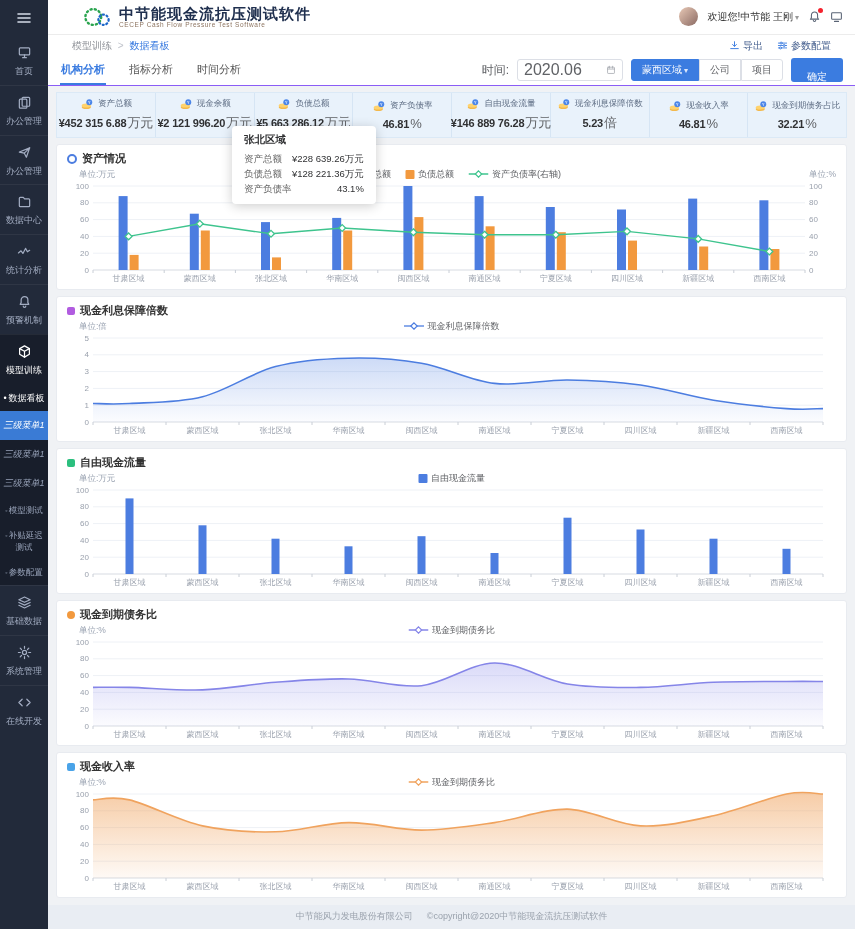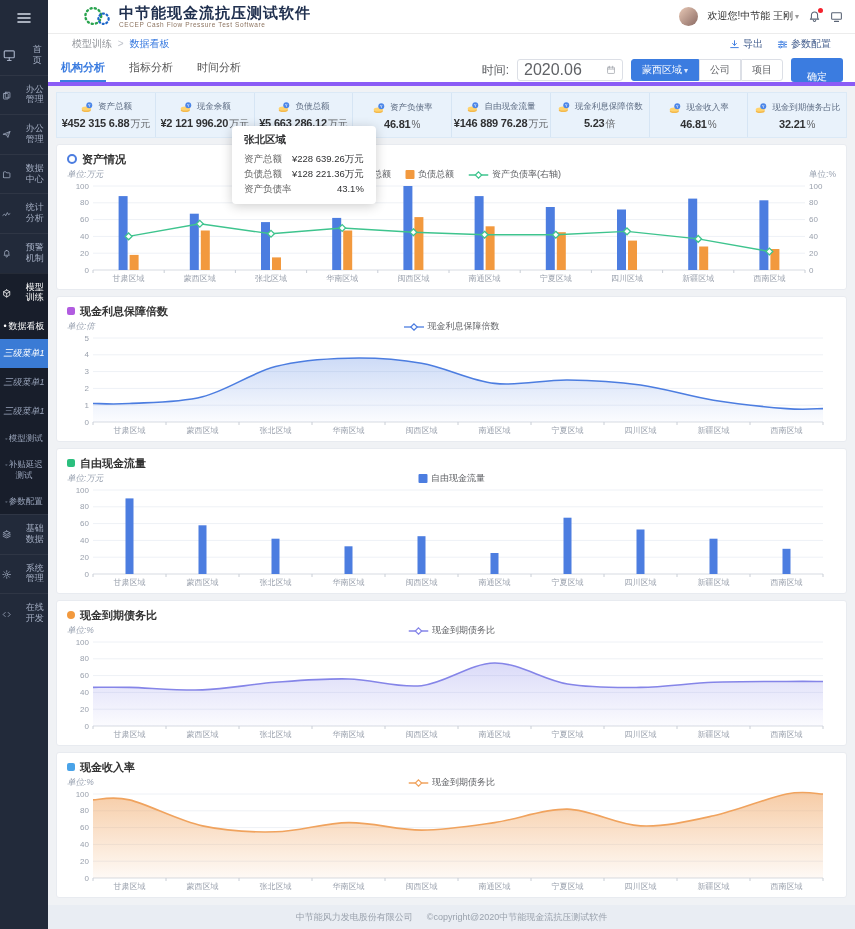--- a/index.html
+++ b/index.html
@@ -7,22 +7,22 @@
     width:855px;height:929px;position:relative;overflow:hidden;
     font-family:"Liberation Sans","DejaVu Sans",sans-serif;
     background:#f0f2f5;color:#333;
   }
   .app{display:flex;height:929px;}
   
   aside.sidebar{width:48px;flex:0 0 48px;background:#222a3a;display:flex;flex-direction:column;}
   .burger{height:36px;display:flex;align-items:center;justify-content:center;color:#d5dbe8;cursor:pointer;}
   .burger svg{width:16px;height:16px;}
   #side-nav{flex:1;display:flex;flex-direction:column;}
-  .side-item{display:flex;flex-direction:row;align-items:center;gap:12px;
-    padding:9px 2px 8px;color:#a3adc2;font-size:9px;cursor:pointer;border-top:1px solid rgba(255,255,255,.06);font-family:Liberation Mono, monospace;}
+  .side-item{display:flex;flex-direction:column;align-items:center;gap:6px;
+    padding:9px 2px 8px;color:#a3adc2;font-size:9px;cursor:pointer;border-top:1px solid rgba(255,255,255,.06);}
   .side-item:first-child{border-top:none;}
   .side-item .ic{width:15px;height:15px;}
   .side-item.active{background:#181e2b;color:#fff;}
   .sub-dot{color:#fff;font-size:9px;padding:8px 0 6px;text-align:center;cursor:pointer;background:#181e2b;}
   .sub-dot .dot{color:#fff;margin-right:2px;}
   .sub{color:#97a2b8;font-size:9px;text-align:center;padding:8px 0;cursor:pointer;background:#181e2b;font-style:italic;}
   .sub.sel{background:#3a7bd5;color:#fff;}
   .sub-small{color:#97a2b8;font-size:8.5px;text-align:center;padding:7px 3px;cursor:pointer;background:#181e2b;line-height:1.35;}
   .sub-small .odot{margin-right:1px;font-size:7px;}
   .si-label{text-align:center;line-height:1.2;}
@@ -41,21 +41,21 @@
   .hico svg{width:13px;height:13px;}
   .reddot{position:absolute;top:-2px;right:-2px;width:5px;height:5px;border-radius:50%;background:#f5222d;}
   
   .crumb-row{height:23px;background:#fff;display:flex;align-items:center;padding:0 24px;font-size:10px;}
   .crumb-parent{color:#909399;cursor:pointer;}
   .crumb-sep{color:#c0c4cc;margin:0 3px;}
   .crumb-cur{color:#3b7ce0;cursor:pointer;}
   .crumb-actions{margin-left:auto;display:flex;gap:14px;}
   .act{display:inline-flex;align-items:center;gap:3px;color:#46608f;cursor:pointer;font-size:10px;}
   .act svg{width:11px;height:11px;color:#3b7ce0;}
-  .tabs-row{height:30px;background:#fff;display:flex;align-items:flex-end;padding:0 12px;border-bottom:4px solid #8b5cf6;}
+  .tabs-row{height:30px;background:#fff;display:flex;align-items:center;padding:0 12px;border-bottom:1px solid #8b5cf6;}
   .tabs{display:flex;gap:22px;height:100%;}
   .tab{font-size:11px;color:#555;display:flex;align-items:center;cursor:pointer;border-bottom:2px solid transparent;padding:0 1px;}
   .tab.active{color:#3b7ce0;border-bottom-color:#3b7ce0;font-weight:bold;}
   .filters{margin-left:auto;display:flex;align-items:center;gap:8px;}
   .f-label{font-size:12px;color:#606266;}
   .date-input{width:92px;height:20px;border:1px solid #dcdfe6;border-radius:3px;display:inline-flex;align-items:center;
     padding:0 6px;font-size:16px;color:#606266;justify-content:space-between;background:#fff;cursor:pointer;}
   .date-input svg{width:10px;height:10px;color:#a8abb2;}
   .seg{display:inline-flex;}
   .seg-btn{height:22px;border:1px solid #dcdfe6;background:#fff;color:#606266;font-size:10px;padding:0 10px;cursor:pointer;
@@ -66,28 +66,28 @@
   .seg-btn.sel .caret{color:#dce7fb;}
   .confirm{height:22px;border:none;background:#3b7ce0;color:#fff;font-size:10px;padding:12px 16px;border-radius:3px;cursor:pointer;font-family:inherit;}
   
   .content{flex:1;padding:6px 8px 0;}
   .kpi-band{display:flex;background:#e9f2fb;border:1px solid #dbe9f6;height:44px;}
   .kpi{flex:1;border-right:1px solid #d6e5f4;display:flex;flex-direction:column;align-items:center;justify-content:center;gap:3px;min-width:0;}
   .kpi:last-child{border-right:none;}
   .kpi-top{display:flex;align-items:center;gap:4px;font-size:8.5px;color:#5c6b82;white-space:nowrap;}
   .kpi-ic{width:14px;height:14px;}
   .kpi-val{font-size:11px;font-weight:bold;color:#303133;white-space:nowrap;letter-spacing:-0.2px;}
-  .kpi-unit{font-size:10px;color:#606266;font-weight:normal;margin-left:1px;}
+  .kpi-unit{font-size:13px;color:#606266;font-weight:normal;margin-left:1px;}
   .card{background:#fff;border:1px solid #e8ebf0;border-radius:3px;padding:5px 10px 5px;margin-top:6px;}
   .card-head{display:flex;align-items:center;gap:5px;font-size:11px;font-weight:bold;color:#333;height:18px;}
   .c-icon{width:8px;height:8px;border-radius:2px;display:inline-block;}
   .c-icon.ring{background:transparent!important;border:2px solid;border-radius:50%;width:6px;height:6px;}
   .c-icon.circle{border-radius:50%;}
   .meta{position:relative;height:13px;font-size:8.5px;color:#98a1b0;}
-  .unit-left{position:absolute;left:0;top:1px;font-style:italic;}
+  .unit-left{position:absolute;left:12px;top:1px;}
   .unit-right{position:absolute;right:0;top:1px;}
   .legend{position:absolute;left:50%;transform:translateX(-50%);top:0;display:flex;gap:14px;white-space:nowrap;}
   .lg-item{display:inline-flex;align-items:center;gap:4px;font-size:9px;color:#606266;cursor:pointer;}
   .lg-sq{width:9px;height:9px;border-radius:1px;display:inline-block;}
   svg.chart{display:block;width:768px;height:103px;}
   svg.chart text.ax{font-size:8px;fill:#9aa1ad;font-family:"Liberation Sans","DejaVu Sans",sans-serif;}
   
   .tooltip{position:absolute;left:232px;top:126px;z-index:30;background:#fff;border-radius:4px;
     box-shadow:0 2px 12px rgba(0,0,0,.2);padding:7px 12px 8px;font-size:9.5px;color:#333;min-width:118px;}
   .tt-title{font-size:10.5px;font-weight:bold;margin-bottom:4px;color:#303133;}

